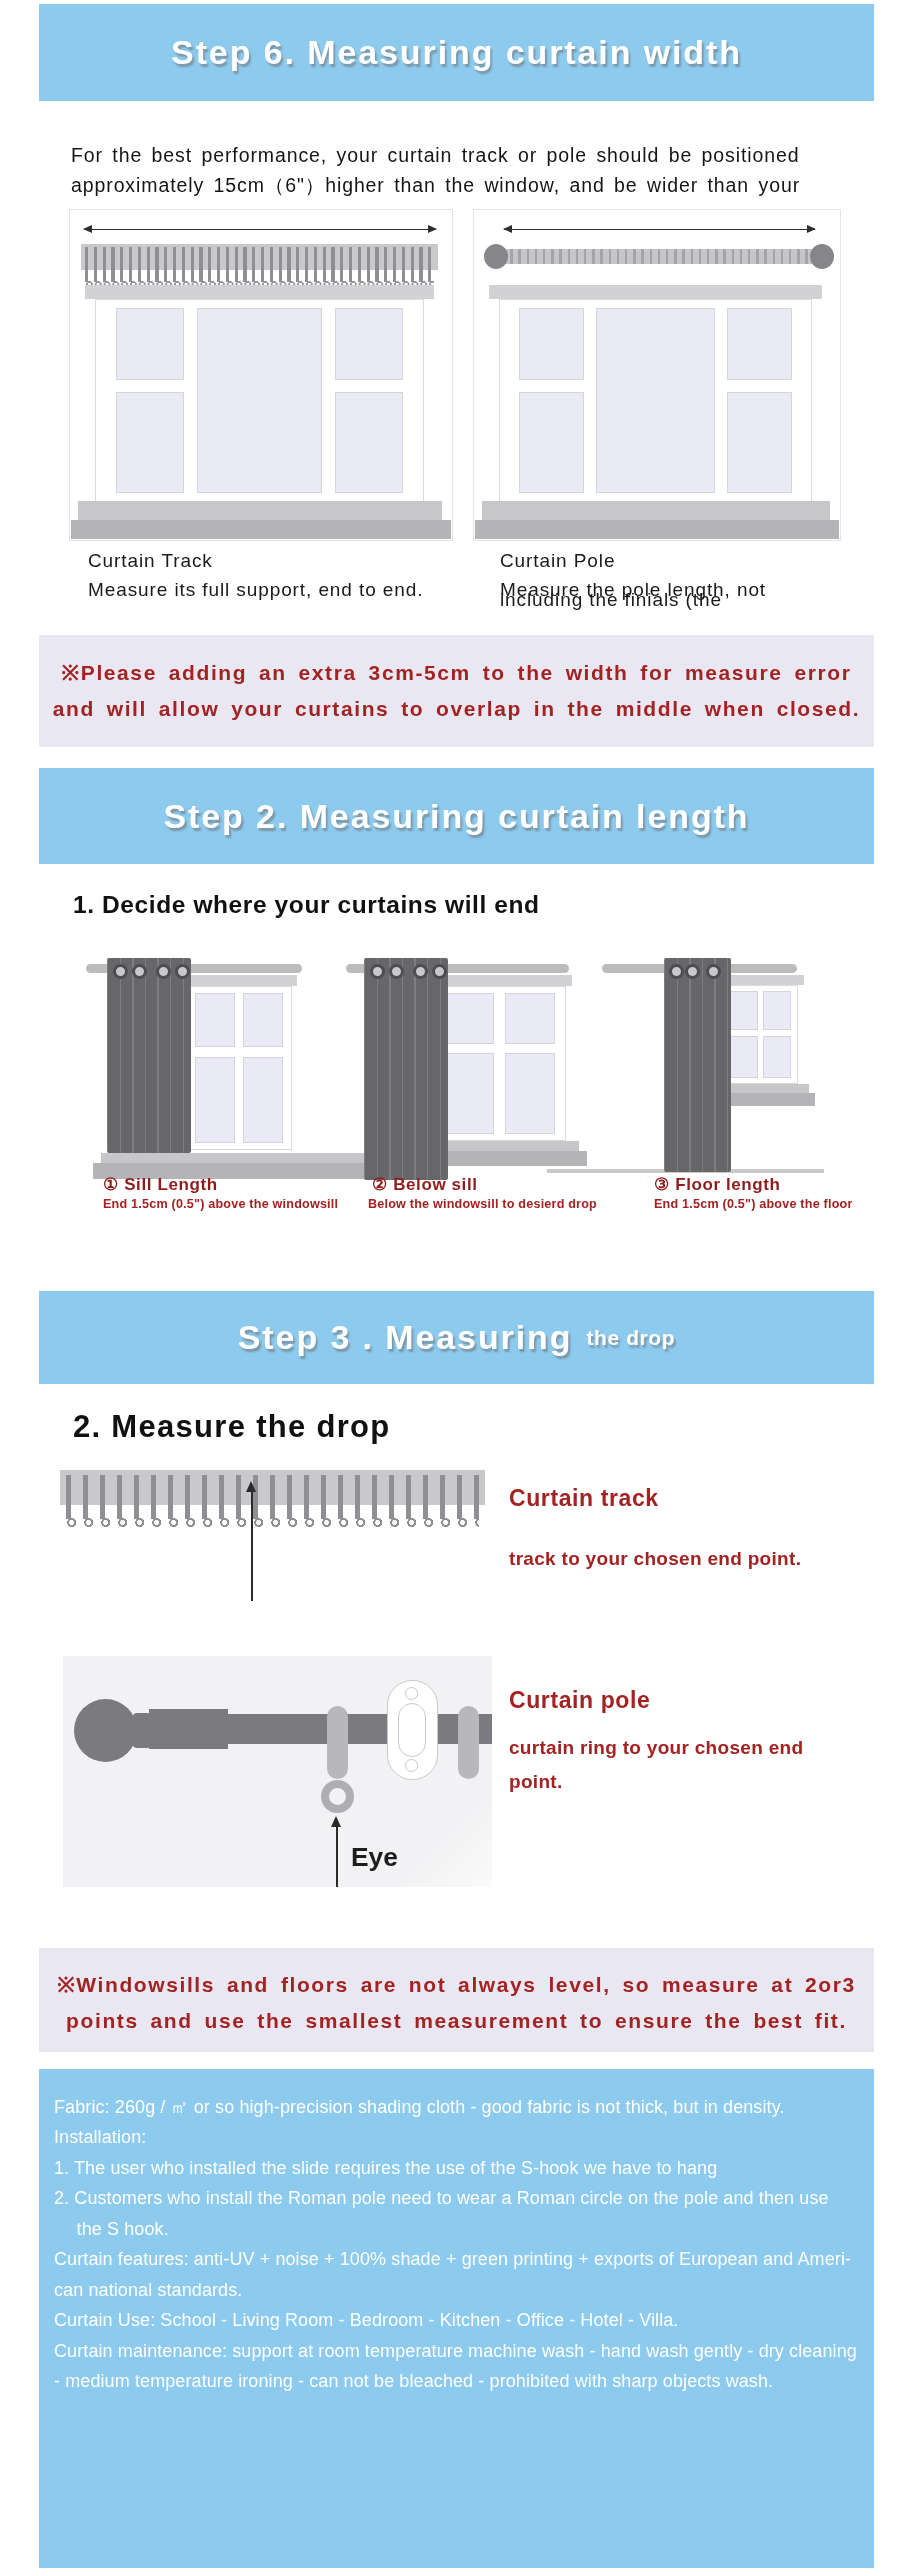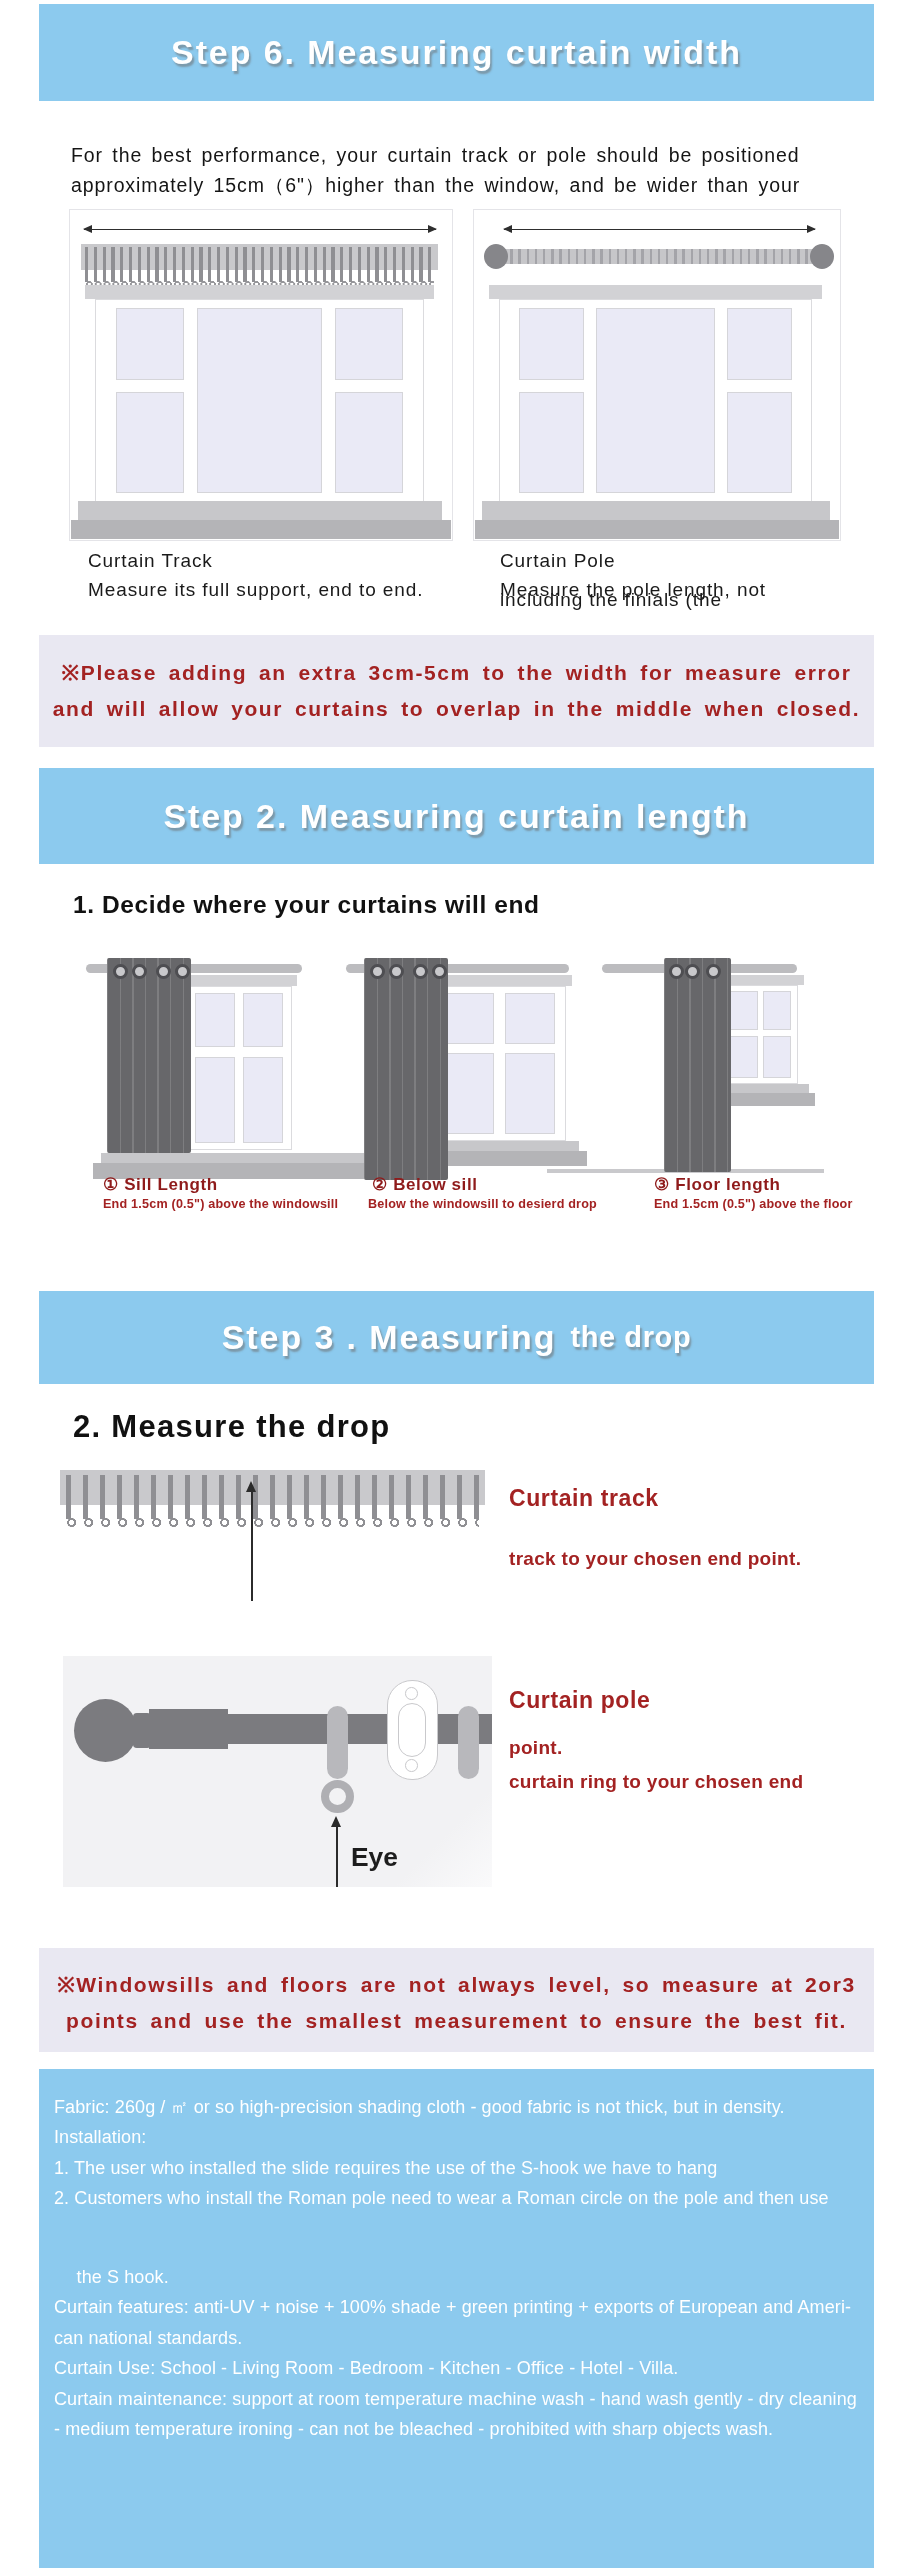--- a/index.html
+++ b/index.html
@@ -3,21 +3,21 @@
 <meta charset="utf-8">
 <style>
   html,body{margin:0;padding:0;background:#fff;}
   #canvas{position:relative;width:910px;height:2576px;background:#ffffff;overflow:hidden;
           font-family:"Liberation Sans",sans-serif;}
   
   .banner{position:absolute;left:39px;width:835px;background:#8CCAEE;color:#fff;
           display:flex;align-items:center;justify-content:center;
           font-weight:bold;font-size:34px;letter-spacing:1.9px;
           text-shadow:1.9px 2.5px 1.9px rgba(110,110,110,.55);}
-  .banner .sub{font-size:29px;letter-spacing:0.6px;margin-left:14px;}
+  .banner .sub{font-size:21px;letter-spacing:0.6px;margin-left:14px;}
   
   .notebox{position:absolute;left:39px;width:835px;background:#E9E8F2;
            color:#A32222;font-size:21px;font-weight:bold;letter-spacing:1.6px;word-spacing:4.4px;
            text-align:center;}
   .notebox .nline{line-height:36px;}
   
   .intro{position:absolute;color:#151515;font-size:19.5px;letter-spacing:0.9px;word-spacing:3.1px;line-height:30px;}
   .h-black{position:absolute;color:#111;font-weight:bold;}
   
   .diagbox{position:absolute;background:#fff;border:0.6px solid #E4E4E8;}
@@ -61,21 +61,21 @@
   .pring{position:absolute;background:#B8B8BC;border-radius:10.7px;}
   .bracket{position:absolute;background:#fff;border:1.9px solid #C9C9CC;border-radius:25px;}
   .slot{position:absolute;background:#fff;border:1.9px solid #C9C9CC;border-radius:14px;}
   .screw{position:absolute;width:12.6px;height:12.6px;border:1.9px solid #C9C9CC;border-radius:50%;background:#fff;box-sizing:border-box;}
   .eyering{position:absolute;width:33px;height:33px;border:8.2px solid #AFAFB3;border-radius:50%;box-sizing:border-box;}
   .eyelabel{position:absolute;color:#1d1d1d;font-weight:bold;font-size:26.4px;}
   
   .footer{position:absolute;left:39px;top:2069px;width:835px;height:499px;background:#8CCAEE;
       color:#fff;font-size:18px;letter-spacing:0.1px;box-sizing:border-box;padding:22.6px 0 0 15px;}
   .fline{line-height:30.5px;white-space:nowrap;}
-  .fline.indent{padding-left:22.6px;margin-top:48px;}
+  .fline.indent{padding-left:22.6px;}
   .caption-t{position:absolute;color:#1a1a1a;font-size:19px;letter-spacing:0.9px;}
 </style>
 </head>
 <body>
 
 <div id="canvas">
 
   <div class="banner" style="top:3.8px;height:97px;">
     <span>Step 6. Measuring curtain width</span>
   </div>
@@ -223,22 +223,22 @@
     <div class="screw" style="left:342px;top:31px;"></div>
     <div class="screw" style="left:342px;top:103px;"></div>
     <div class="pring" style="left:395px;top:50px;width:21.4px;height:73px;"></div>
 
     <div class="eyering" style="left:258px;top:124px;"></div>
     <div class="uparrow" style="left:273px;top:171px;height:65px;"></div>
     <div class="eyelabel" style="left:288px;top:186px;">Eye</div>
   </div>
   <div class="red-title" style="left:509px;top:1687px;">Curtain pole</div>
   <div class="red-body" style="left:509px;top:1731px;">
+    <div>curtain ring to your chosen end</div>
     <div>point.</div>
-    <div>curtain ring to your chosen end</div>
   </div>
 
   <div class="notebox" style="top:1948px;height:104px;padding-top:19px;box-sizing:border-box;">
     <div class="nline">※Windowsills and floors are not always level, so measure at 2or3</div>
     <div class="nline">points and use the smallest measurement to ensure the best fit.</div>
   </div>
 
   <div class="footer">
     <div class="fline">Fabric: 260g / ㎡ or so high-precision shading cloth - good fabric is not thick, but in density.</div>
     <div class="fline">Installation:</div>

